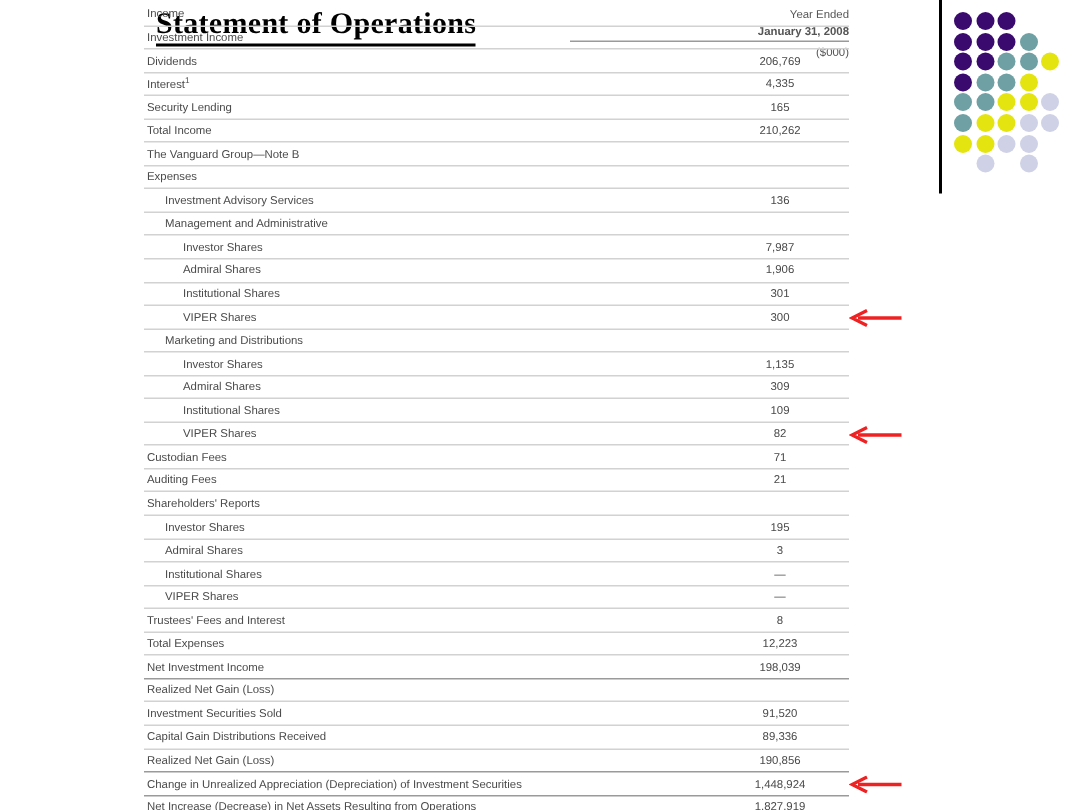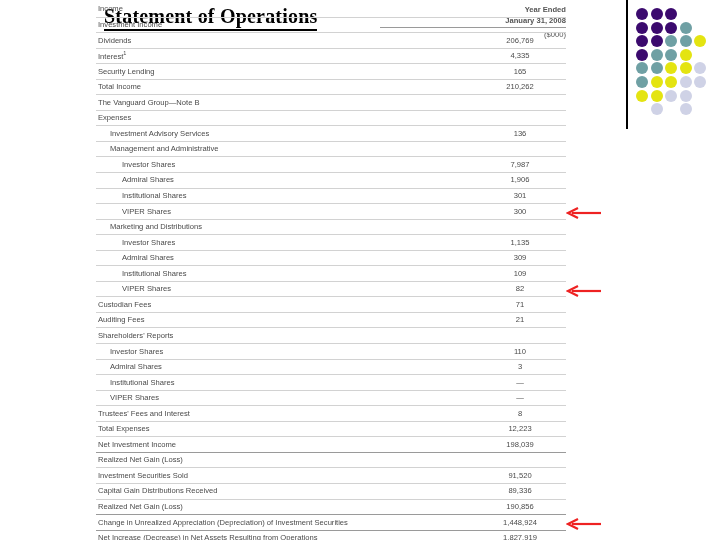--- a/index.html
+++ b/index.html
@@ -75,21 +75,21 @@
   
   #table-header{
     position:absolute;
     left:380px; top:4px;
     width:186px;
     text-align:right;
     font-size:7.6px;
     color:#555555;
     line-height:11px;
   }
-  #table-header .hdr-line1{ font-weight:bold;margin-top:36px; }
+  #table-header .hdr-line1{ font-weight:normal;margin-top:36px; }
   #table-header .hdr-line2{
     font-weight:bold;
     border-bottom:1px solid #9a9a9a;
     display:block;
     padding-bottom:1px;
   }
   #table-header .hdr-line3{ display:block; padding-top:1px; }
 
   
   .red-arrow{
@@ -196,21 +196,21 @@
       <tr class="rule">
         <td class="lbl i0">Auditing Fees</td>
         <td class="val">21</td>
       </tr>
       <tr class="rule">
         <td class="lbl i0">Shareholders' Reports</td>
         <td class="val"></td>
       </tr>
       <tr class="rule">
         <td class="lbl i1">Investor Shares</td>
-        <td class="val">110</td>
+        <td class="val">195</td>
       </tr>
       <tr class="rule">
         <td class="lbl i1">Admiral Shares</td>
         <td class="val">3</td>
       </tr>
       <tr class="rule">
         <td class="lbl i1">Institutional Shares</td>
         <td class="val">—</td>
       </tr>
       <tr class="rule">

